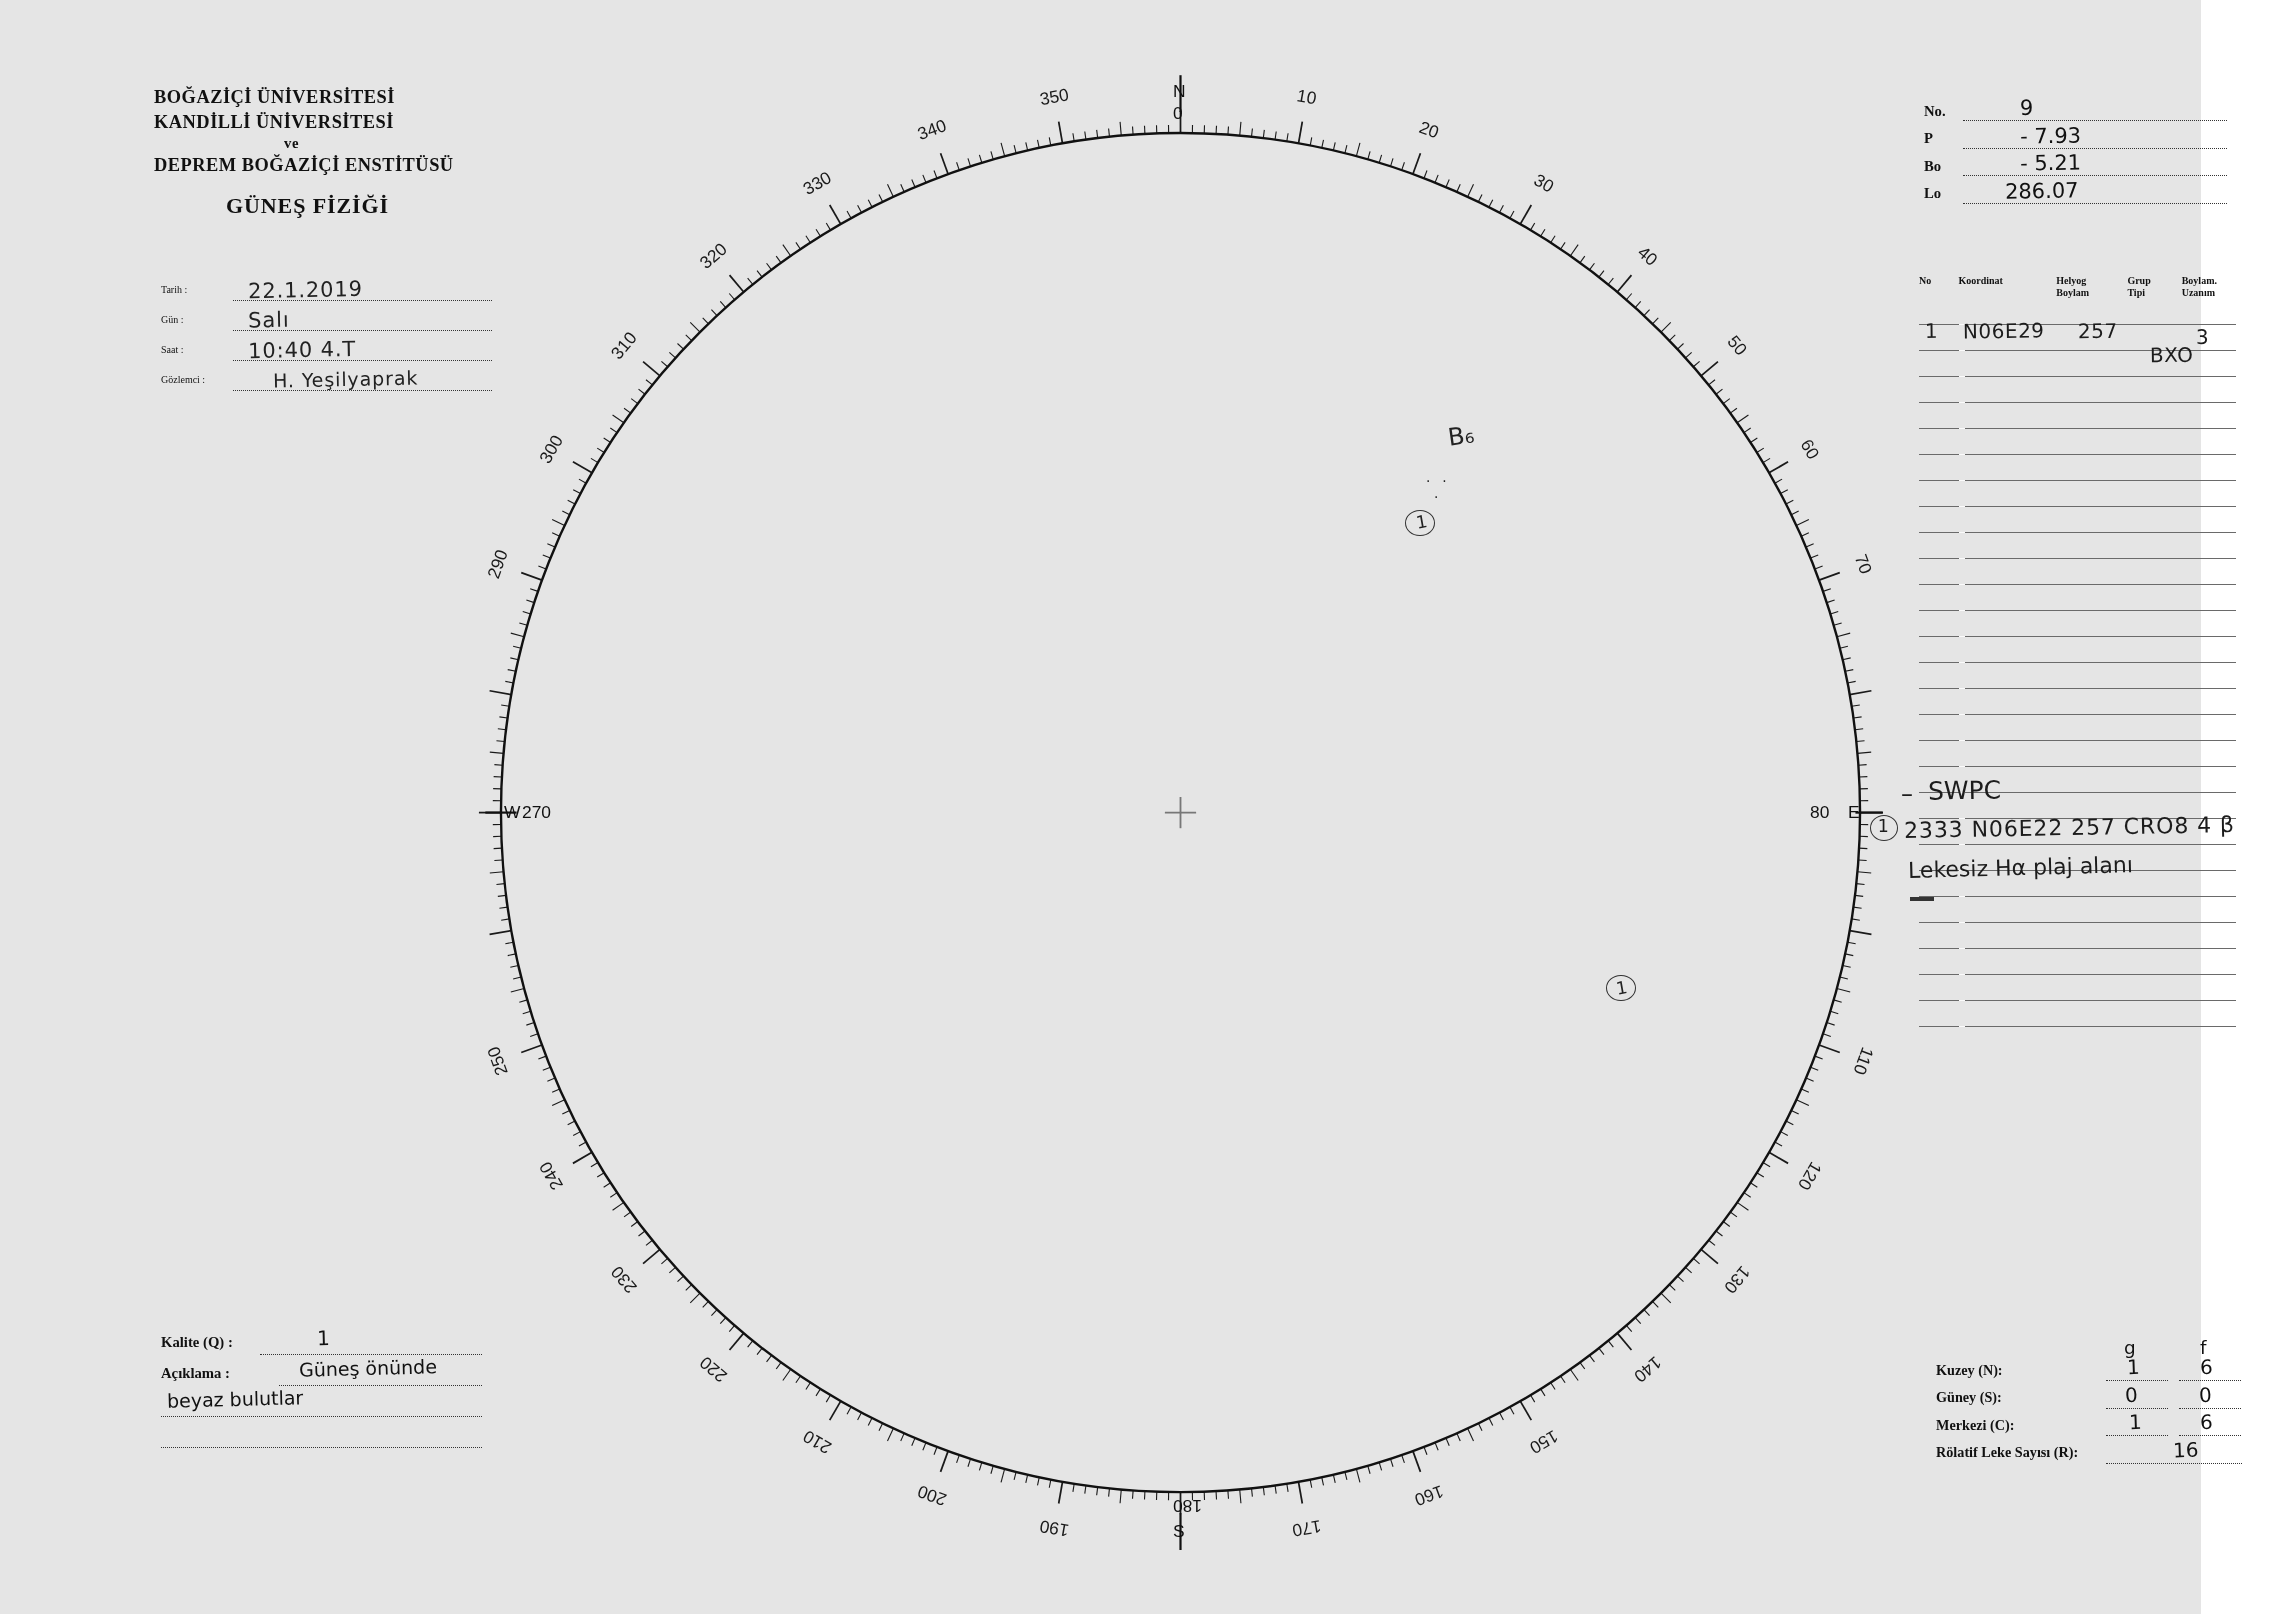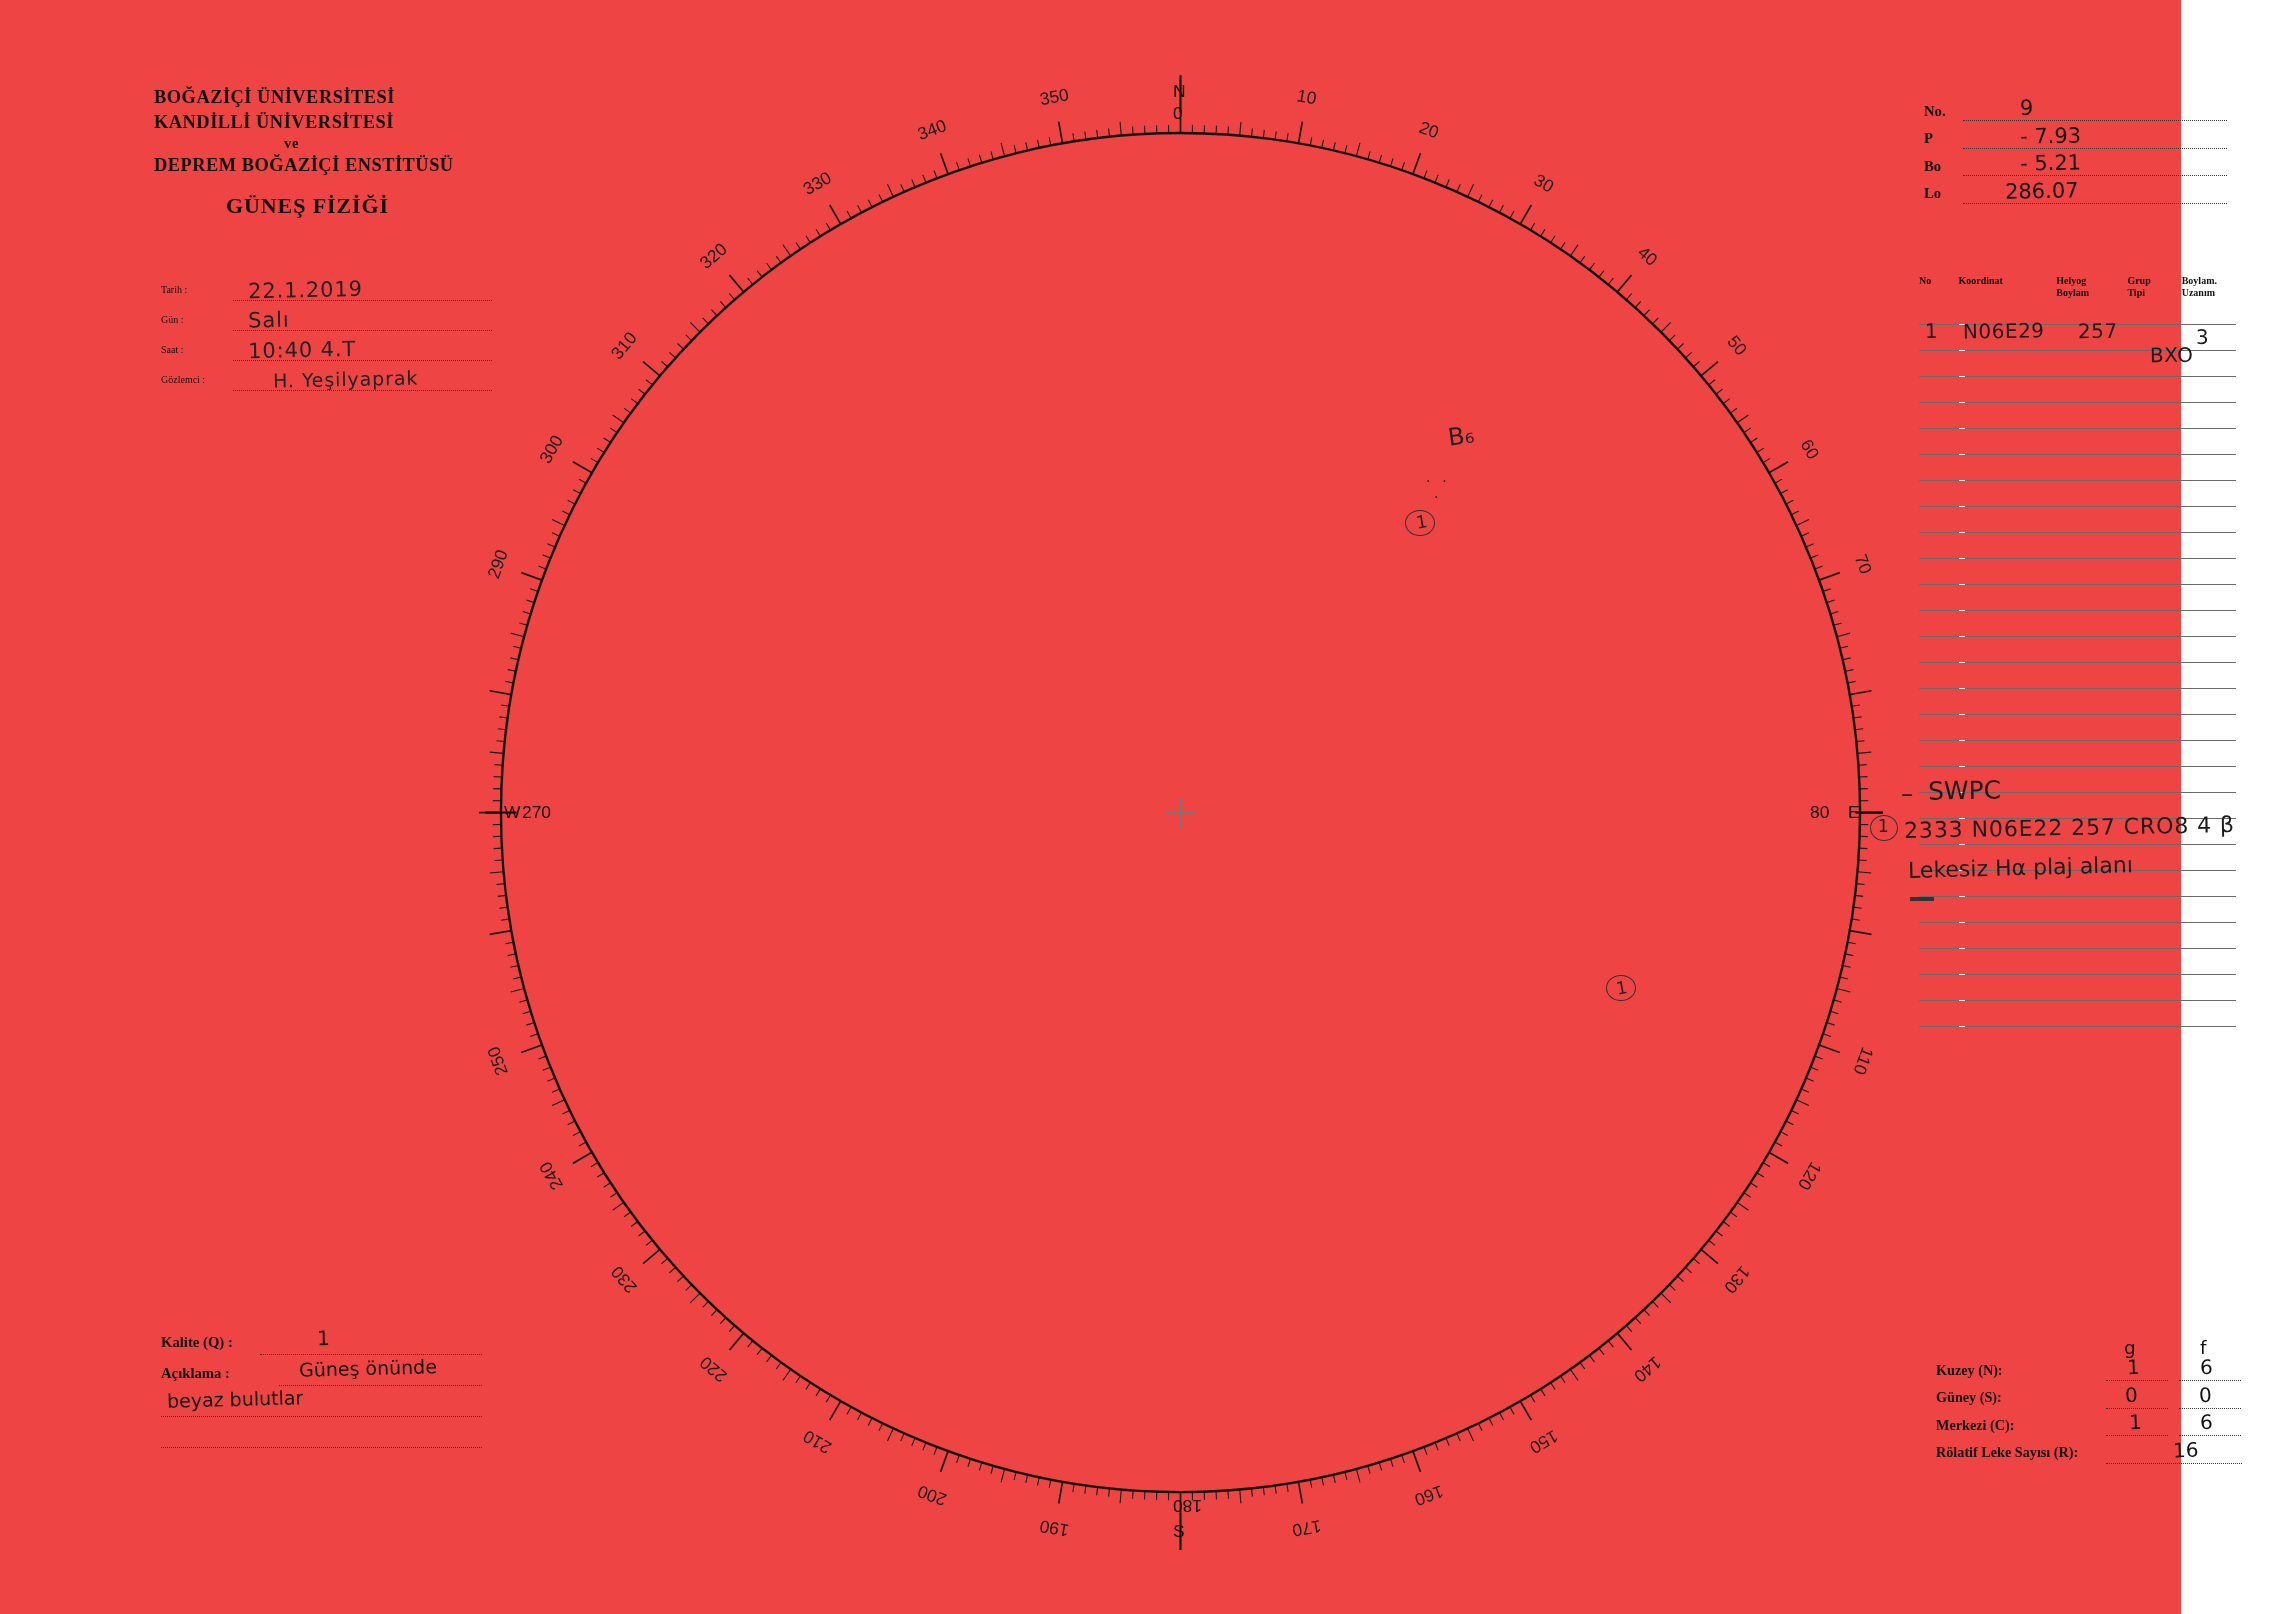--- a/index.html
+++ b/index.html
@@ -1,17 +1,17 @@
 <!DOCTYPE html>
 <html style="font-size:14.7px"><head>
 <meta charset="utf-8">
 <style>
   html,body{margin:0;padding:0;background:#ffffff;}
   body{width:2285px;height:1614px;position:relative;font-family:"Liberation Serif",serif;color:#111;overflow:hidden;}
-  .sheet{position:absolute;left:0;top:0;width:2181px;height:1614px;background:#ef4444;}
+  .sheet{position:absolute;left:0;top:0;width:2181px;height:1614px;background:#e5e5e5;padding-left:20px;}
 
   
   .hdr{position:absolute;left:154px;top:87px;width:386px;}
   .hdr .l1,.hdr .l2,.hdr .l3,.hdr .l4{font-weight:bold;letter-spacing:0.5px;}
   .hdr .l1{font-size:18.4px;}
   .hdr .l2{font-size:18.4px;margin-top:3.7px;}
   .hdr .l3{font-size:14.7px;margin-top:2.8px;text-align:center;width:275px;}
   .hdr .l4{font-size:18.4px;margin-top:2.8px;}
   .hdr .title{font-size:22px;font-weight:bold;margin-top:16.5px;margin-left:72px;letter-spacing:0.9px;}
 

